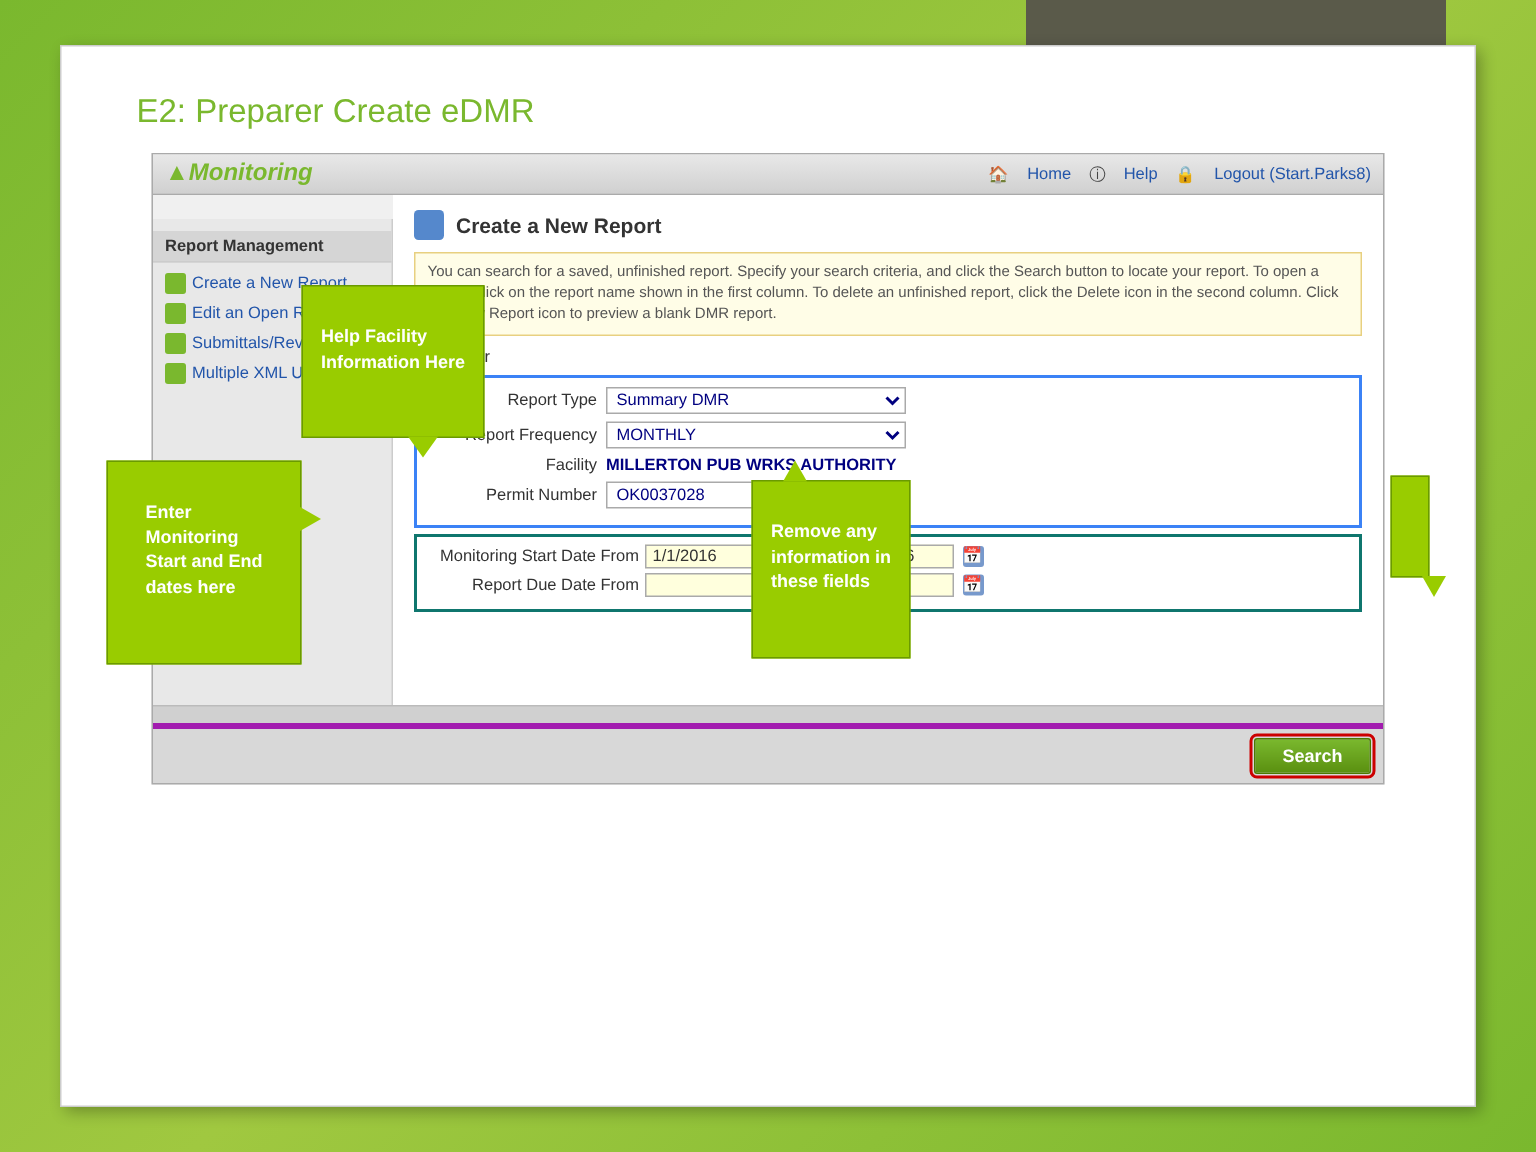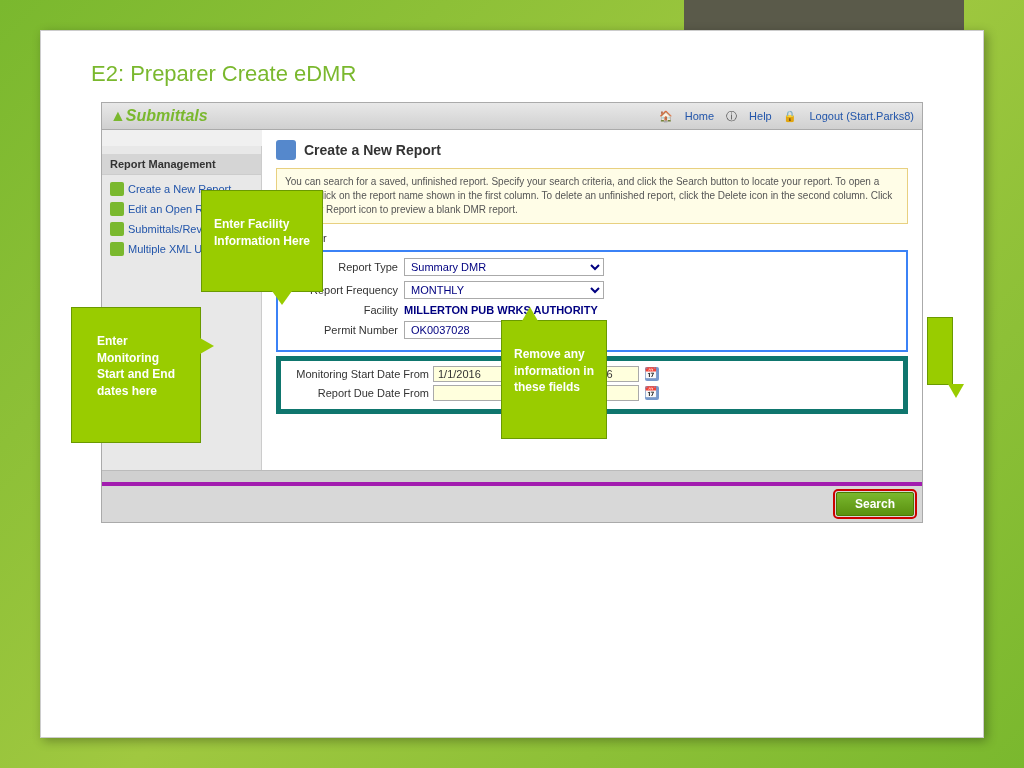--- a/index.html
+++ b/index.html
@@ -209,21 +209,21 @@
       border: 1px solid #aaa;
       background: white;
       font-size: 11px;
       padding: 1px 2px;
       color: #000080;
       width: 200px;
     }
 
     
     .monitoring-dates-box {
-      border: 5px solid #0f766e;
+      border: 2px solid #0f766e;
       padding: 5px 8px;
       background: white;
       margin-bottom: 4px;
     }
 
     .date-row {
       display: flex;
       align-items: center;
       font-size: 11px;
       gap: 4px;
@@ -307,21 +307,21 @@
 <div class="slide-container">
 
   <div class="slide-title">E2: Preparer Create eDMR</div>
 
   <div class="app-wrapper">
 
     <div class="app-window">
 
       <div class="app-header">
         <div class="app-logo">
-          <span>▲</span><span>Submittals</span>
+          <span>▲</span><span>Monitoring</span>
         </div>
         <div class="app-nav">
           <span>🏠</span>
           <a>Home</a>
           <span>ⓘ</span>
           <a>Help</a>
           <span>🔒</span>
           <a>Logout (Start.Parks8)</a>
         </div>
       </div>
@@ -434,21 +434,21 @@
       background: #99cc00;
       border: 1px solid #6a9a00;
       color: white;
       font-size: 12px;
       font-weight: bold;
       padding: 8px 12px;
       line-height: 1.4;
       z-index: 20;
       white-space: pre-line;
     ">
-      <span>Enter Facility
+      <span>Help Facility
 Information Here</span>
       
       <div style="
         position: absolute;
         bottom: -14px;
         right: 30px;
         width: 0; height: 0;
         border-left: 10px solid transparent;
         border-right: 10px solid transparent;
         border-top: 14px solid #99cc00;

